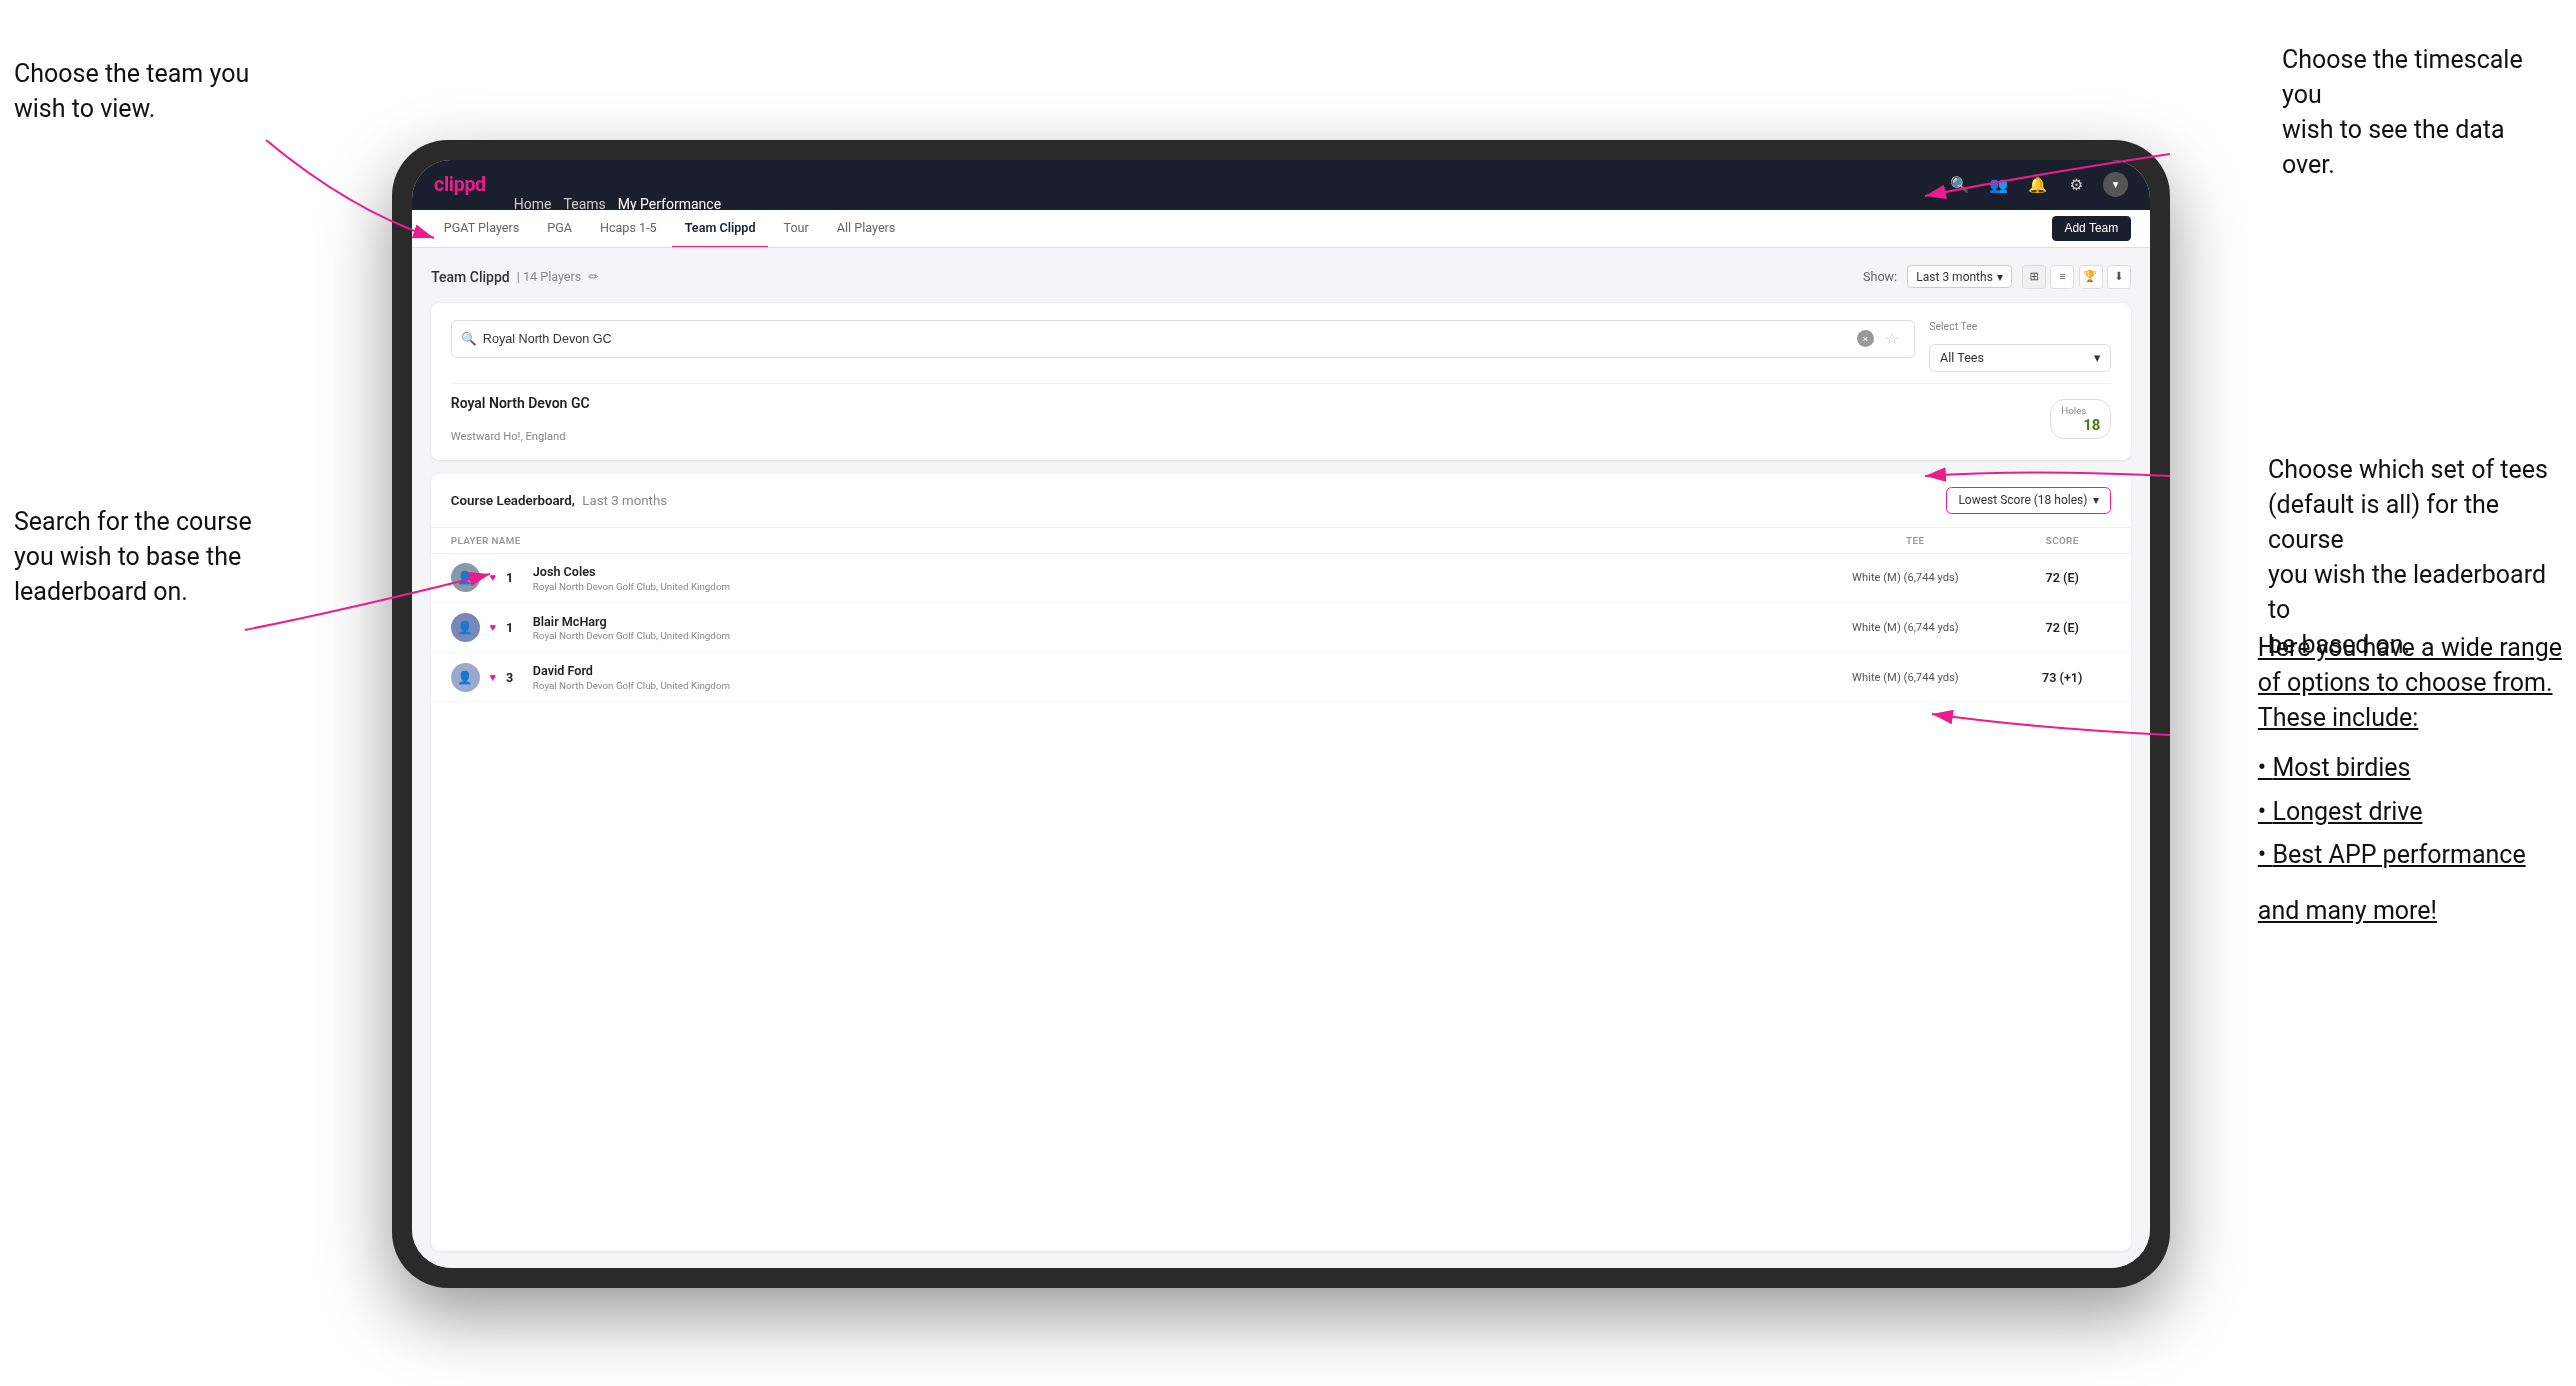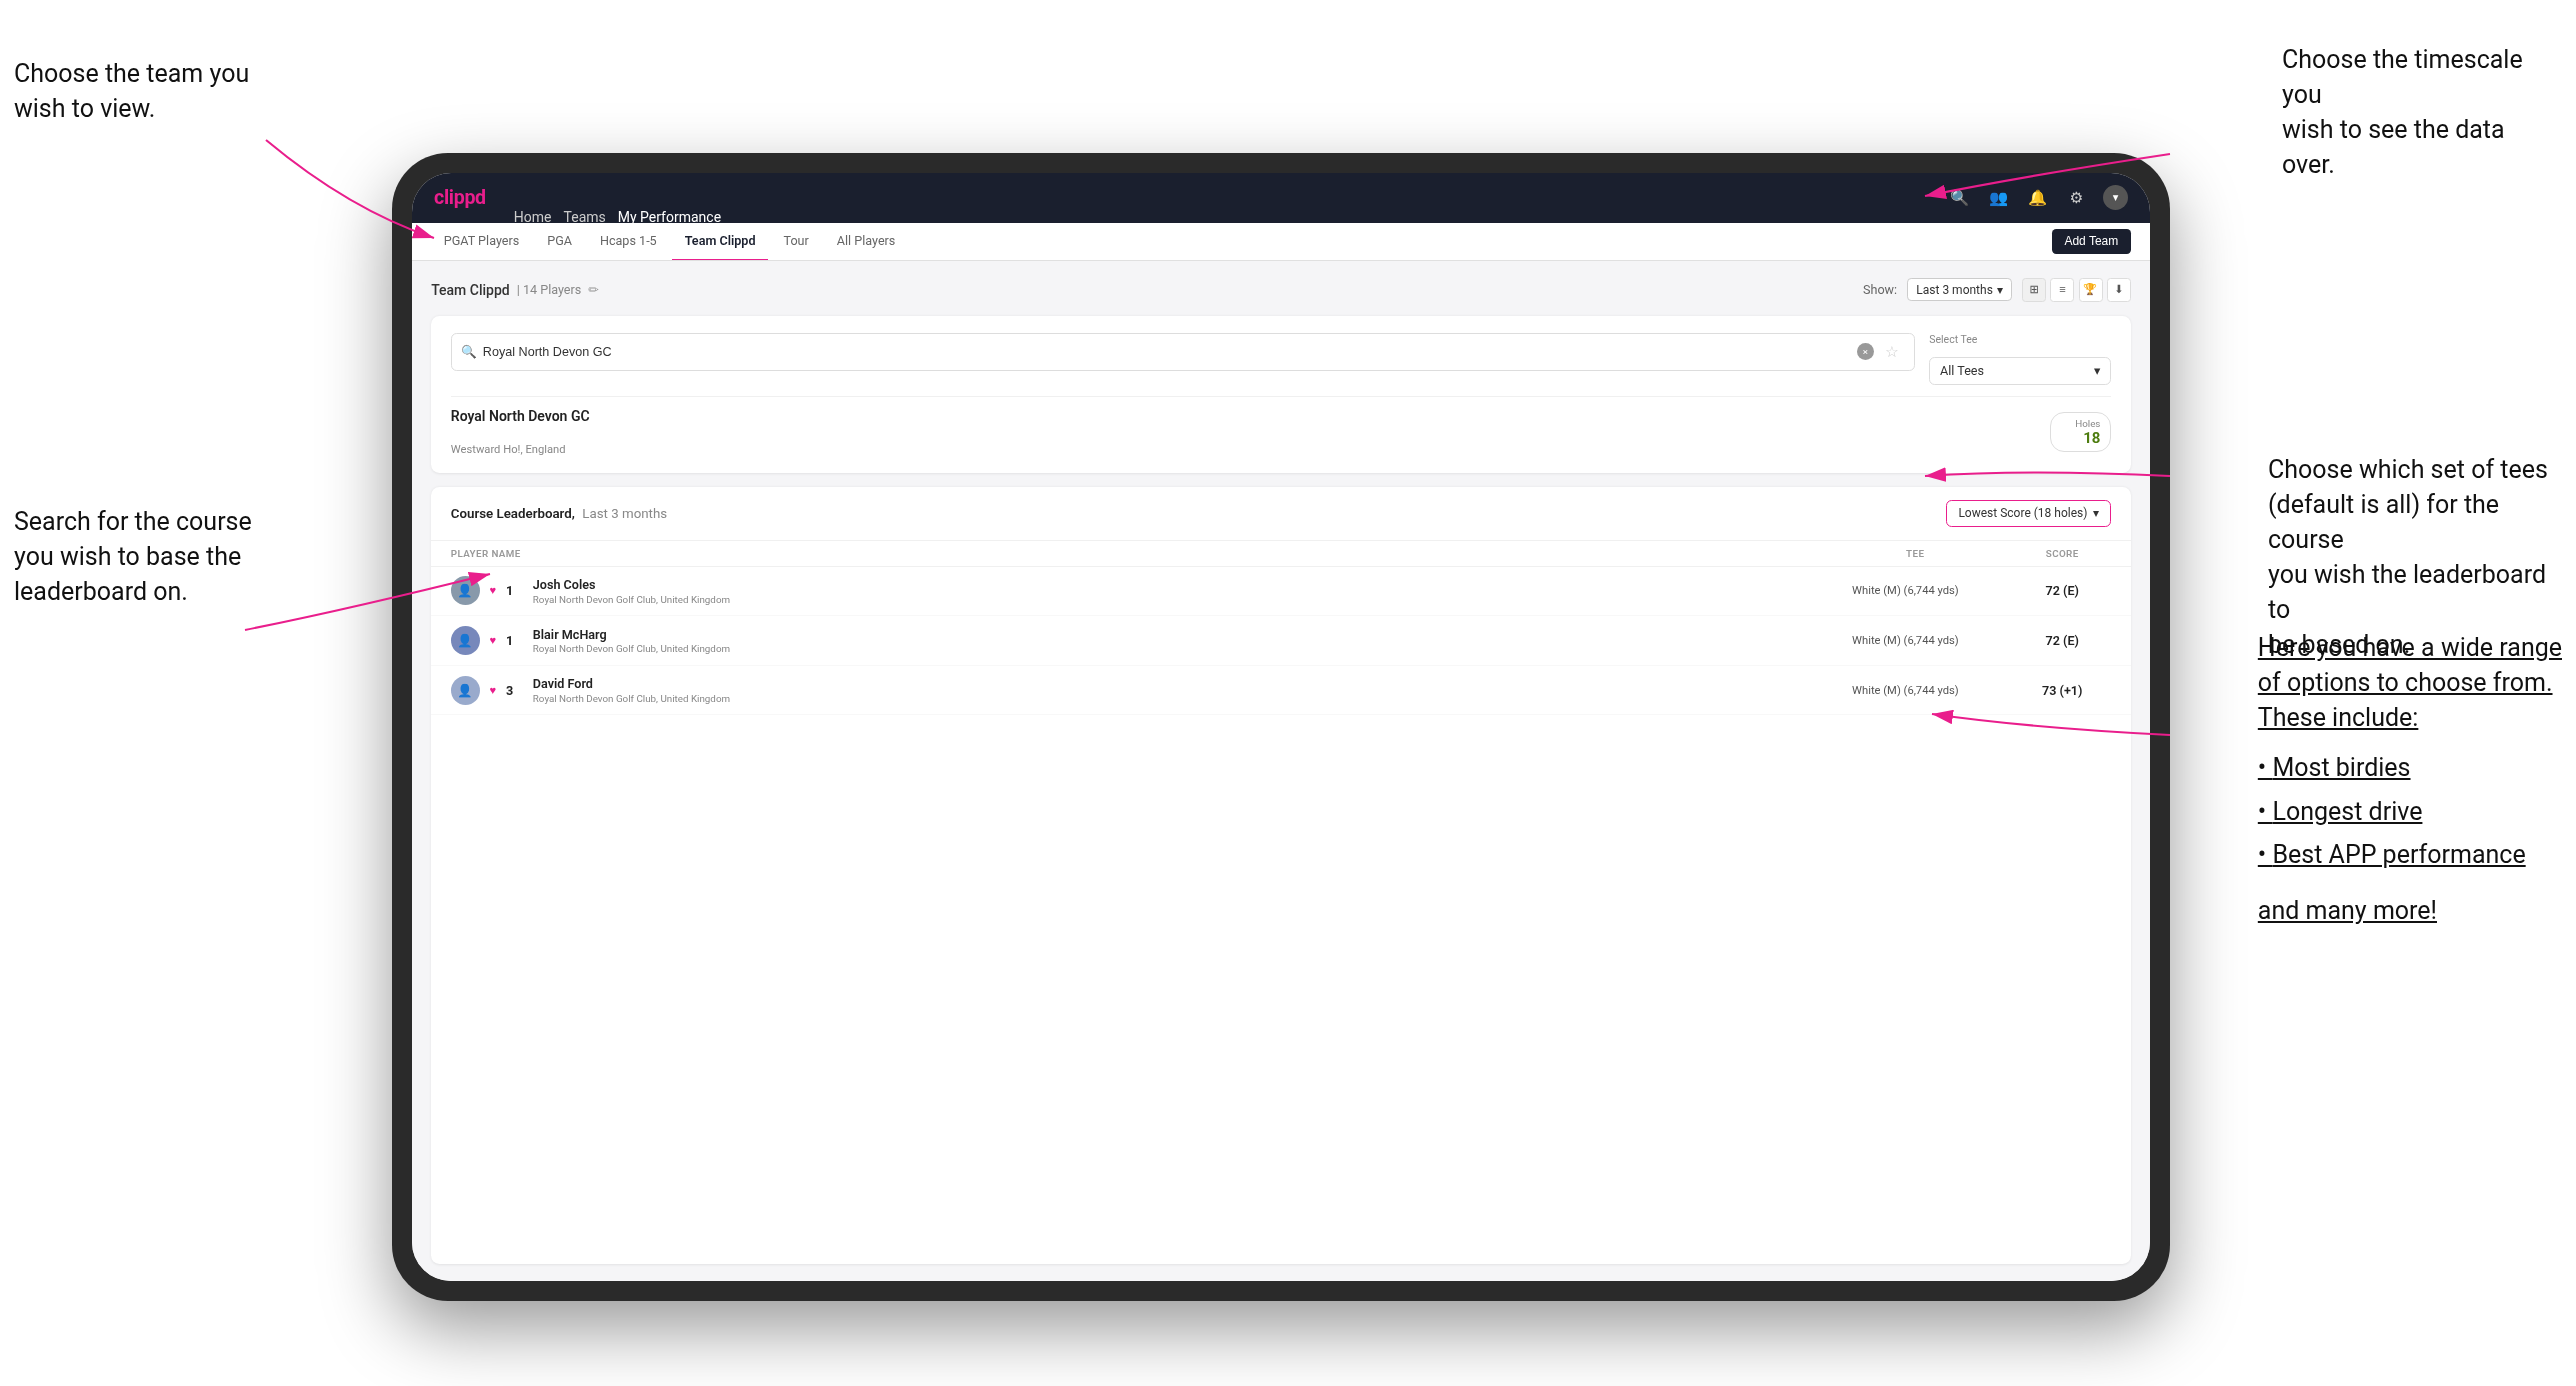--- a/index.html
+++ b/index.html
@@ -26,21 +26,21 @@
       position: absolute;
       top: 0; left: 0;
       width: 2576px;
       height: 1386px;
       pointer-events: none;
     }
 
     
     .tablet-frame {
       position: absolute;
-      top: 153px;
+      top: 140px;
       left: 392px;
       width: 1778px;
       height: 1148px;
       background: #2a2a2a;
       border-radius: 56px;
       padding: 19.6px;
       box-shadow: 0 28px 70px rgba(0,0,0,0.4);
     }
 
     .tablet-screen {
@@ -364,21 +364,21 @@
       font-weight: 700;
       color: #4d7c0f;
       display: block;
       margin-left: 22px;
     }
 
     .holes-box {
       border: 0.7px solid #ddd;
       border-radius: 14px;
       padding: 4.2px 9.8px;
-      text-align: right;
+      text-align: left;
       background: #fff;
     }
 
     
     .leaderboard-card {
       background: #fff;
       border-radius: 8.4px;
       padding: 0;
       box-shadow: 0 0.7px 2.8px rgba(0,0,0,0.08);
       flex: 1;

